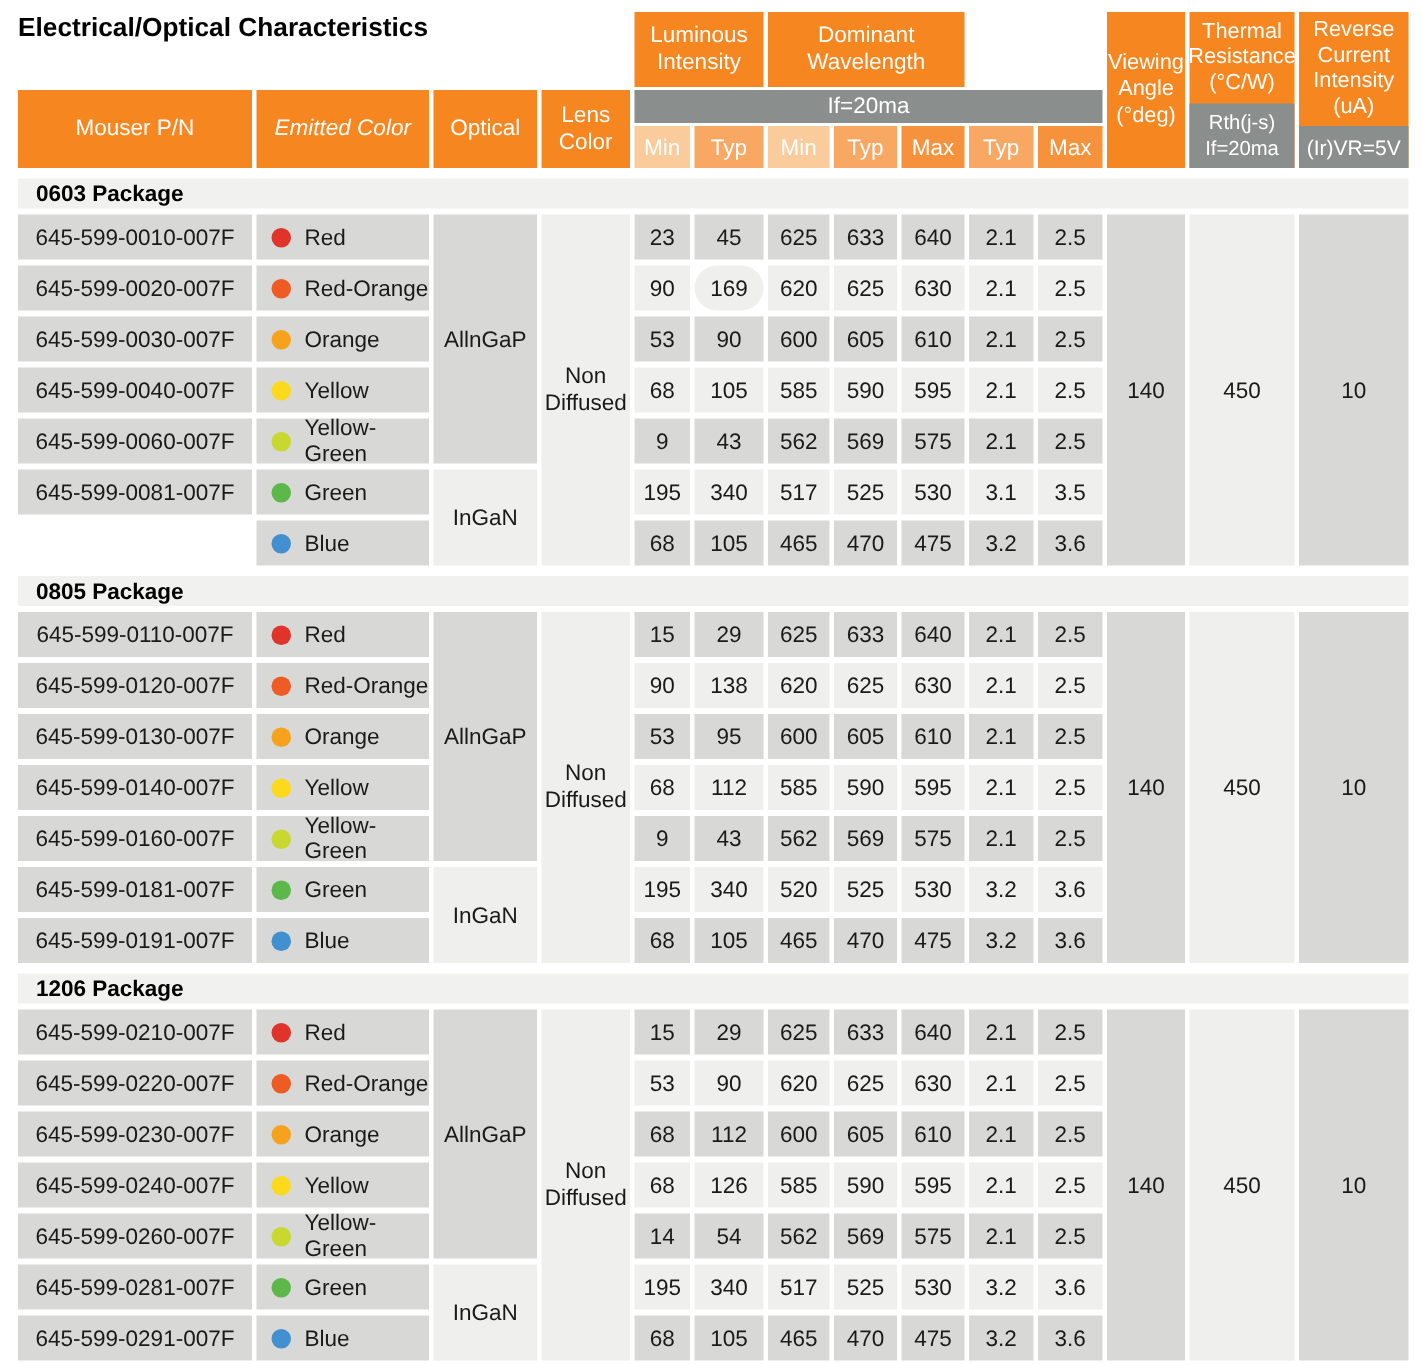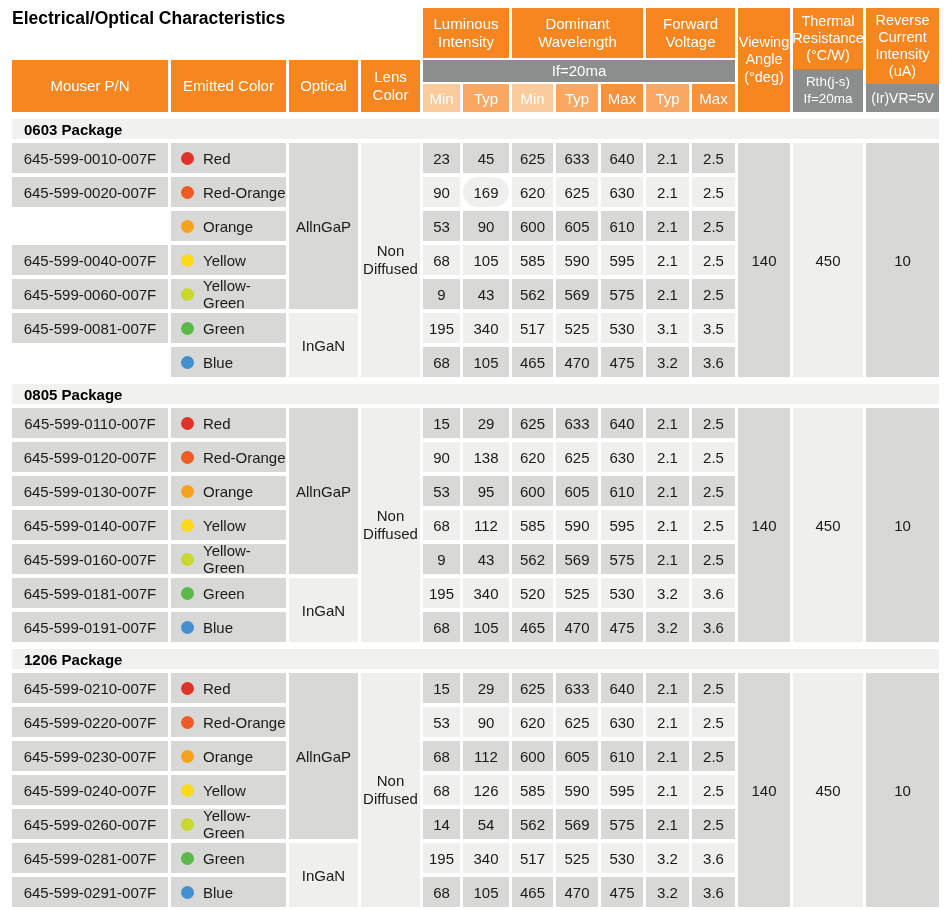--- a/index.html
+++ b/index.html
@@ -47,24 +47,23 @@
 <body>
 
 <div class="page">
   <div class="inner">
 
     <div class="hdr-grid">
       <div class="title-cell">Electrical/Optical Characteristics</div>
 
       <div class="cell orange hdr-col wrapnarrow" style="grid-column:5/7;grid-row:1;text-align:center;">Luminous Intensity</div>
       <div class="cell orange hdr-col wrapnarrow" style="grid-column:7/10;grid-row:1;">Dominant Wavelength</div>
-      <div class="cell orange hdr-col wrapnarrow" style="grid-column:10/12;grid-row:1;">Forward Voltage</div>
 
       <div class="cell orange hdr-col" style="grid-column:1;grid-row:2/4;">Mouser P/N</div>
-      <div class="cell orange hdr-col" style="grid-column:2;grid-row:2/4;">Emitted Color</div>
+      <div class="cell orange hdr-col" style="grid-column:2;grid-row:2/4;font-style:italic;">Emitted Color</div>
       <div class="cell orange hdr-col" style="grid-column:3;grid-row:2/4;">Optical</div>
       <div class="cell orange hdr-col wrapnarrow" style="grid-column:4;grid-row:2/4;">Lens Color</div>
 
       <div class="cell graybar" style="grid-column:5/12;grid-row:2;">If=20ma</div>
 
       <div class="cell sub-light" style="grid-column:5;grid-row:3;">Min</div>
       <div class="cell sub-mid" style="grid-column:6;grid-row:3;">Typ</div>
       <div class="cell sub-light" style="grid-column:7;grid-row:3;">Min</div>
       <div class="cell sub-mid" style="grid-column:8;grid-row:3;">Typ</div>
       <div class="cell sub-strong" style="grid-column:9;grid-row:3;">Max</div>
@@ -106,20 +105,21 @@
             <div class="dot" style="background: rgb(238, 91, 37);"></div>
             <div class="" style="display: inline;">Red-Orange</div>
           </div>
           <div class="cell light" style="grid-area: 2 / 5;">90</div>
           <div class="cell light" style="grid-area: 2 / 6; border-radius: 15px;">169</div>
           <div class="cell light" style="grid-area: 2 / 7;">620</div>
           <div class="cell light" style="grid-area: 2 / 8;">625</div>
           <div class="cell light" style="grid-area: 2 / 9;">630</div>
           <div class="cell light" style="grid-area: 2 / 10;">2.1</div>
           <div class="cell light" style="grid-area: 2 / 11;">2.5</div>
+          <div class="cell dark" style="grid-area: 3 / 1;">645-599-0030-007F</div>
           <div class="cell dark emitted" style="grid-area: 3 / 2;">
             <div class="dot" style="background: rgb(247, 162, 29);"></div>
             <div class="" style="display: inline;">Orange</div>
           </div>
           <div class="cell dark" style="grid-area: 3 / 5;">53</div>
           <div class="cell dark" style="grid-area: 3 / 6;">90</div>
           <div class="cell dark" style="grid-area: 3 / 7;">600</div>
           <div class="cell dark" style="grid-area: 3 / 8;">605</div>
           <div class="cell dark" style="grid-area: 3 / 9;">610</div>
           <div class="cell dark" style="grid-area: 3 / 10;">2.1</div>

